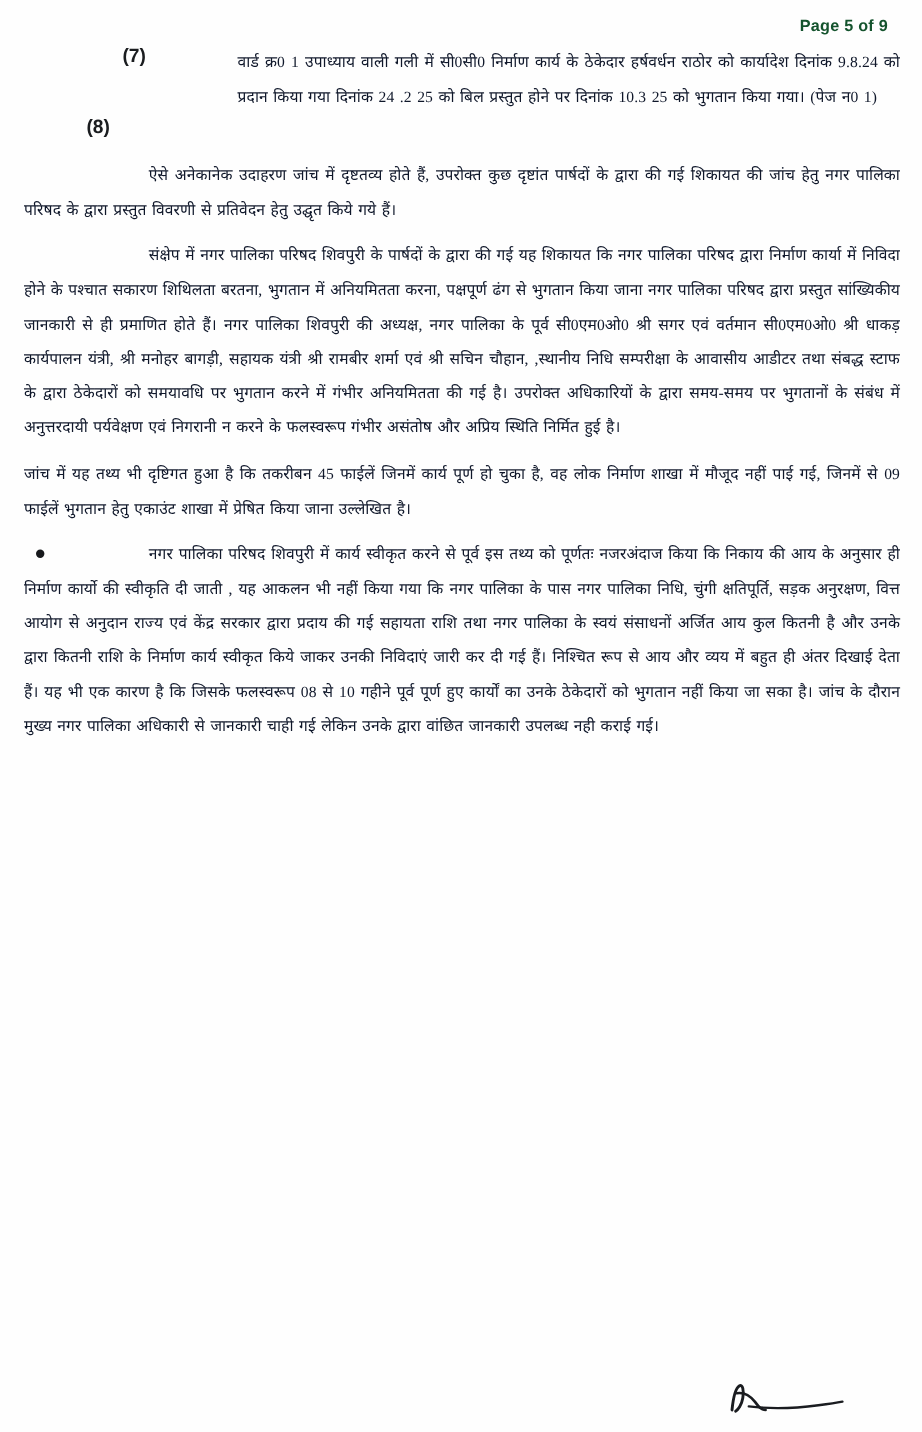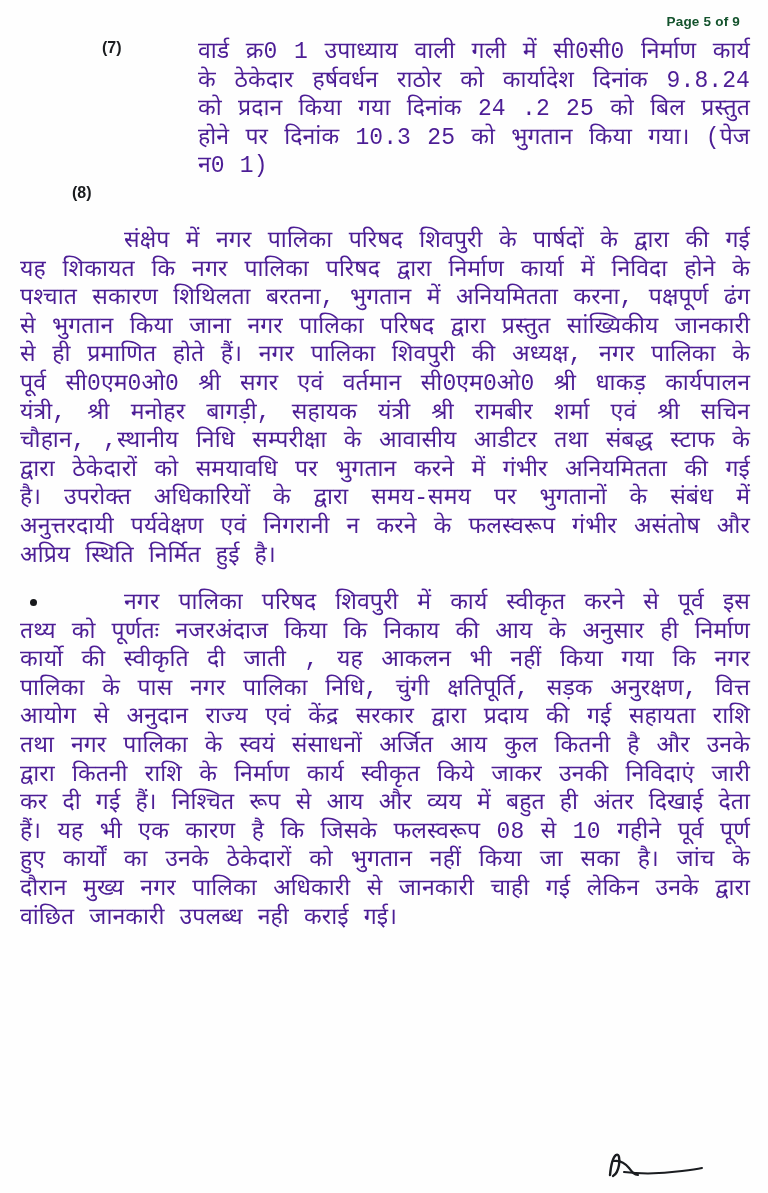--- a/index.html
+++ b/index.html
@@ -41,24 +41,24 @@
   .body-area {
     position: absolute;
     top: 38px;
     left: 0;
     right: 0;
     padding: 0 18px 0 20px;
     box-sizing: border-box;
   }
 
   .hw {
-    font-family: Liberation Mono, monospace;
-    font-size: 23px;
+    font-family: Liberation Serif, serif;
+    font-size: 13px;
     line-height: 28.6px;
-    color: #4c1d95;
+    color: #0f172a;
     text-align: justify;
     text-justify: inter-word;
     letter-spacing: .1px;
     word-spacing: 1.2px;
   }
 
   
   .clause {
     display: flex;
     align-items: flex-start;
@@ -142,27 +142,29 @@
       <span class="clause-num">(7)</span>
       <div class="clause-body hw">वार्ड क्र0 1 उपाध्याय वाली गली में सी0सी0 निर्माण कार्य के ठेकेदार हर्षवर्धन राठोर  को कार्यादेश दिनांक 9.8.24 को प्रदान किया गया दिनांक 24 .2 25 को बिल प्रस्तुत होने पर दिनांक 10.3 25 को भुगतान किया गया। (पेज न0 1)</div>
     </div>
 
     <div class="clause clause-8">
       <span class="clause-num">(8)</span>
     </div>
 
     <div class="gap-md"></div>
 
+    <p class="hw para indent-first-lg">ऐसे अनेकानेक उदाहरण जांच में दृष्टतव्य होते हैं, उपरोक्त कुछ दृष्टांत पार्षदों के द्वारा की गई शिकायत की जांच हेतु नगर पालिका परिषद के द्वारा प्रस्तुत विवरणी से प्रतिवेदन हेतु उद्घृत किये गये हैं।</p>
 
     <div class="gap-sm"></div>
 
     <p class="hw para indent-first-lg">संक्षेप में नगर पालिका परिषद शिवपुरी के पार्षदों के द्वारा की गई यह शिकायत कि नगर पालिका परिषद द्वारा निर्माण कार्या में निविदा होने के पश्चात सकारण शिथिलता बरतना, भुगतान में अनियमितता करना, पक्षपूर्ण ढंग से भुगतान किया जाना नगर पालिका परिषद द्वारा प्रस्तुत सांख्यिकीय जानकारी से ही प्रमाणित होते हैं। नगर पालिका शिवपुरी की अध्यक्ष, नगर पालिका के पूर्व सी0एम0ओ0 श्री सगर एवं वर्तमान सी0एम0ओ0 श्री धाकड़ कार्यपालन यंत्री, श्री मनोहर बागड़ी, सहायक यंत्री श्री रामबीर शर्मा एवं श्री सचिन चौहान, ,स्थानीय निधि सम्परीक्षा के आवासीय आडीटर  तथा संबद्ध स्टाफ के द्वारा ठेकेदारों को समयावधि पर भुगतान करने में गंभीर अनियमितता  की गई है। उपरोक्त अधिकारियों के द्वारा समय-समय पर भुगतानों के संबंध में अनुत्तरदायी पर्यवेक्षण एवं निगरानी न करने के फलस्वरूप गंभीर असंतोष और अप्रिय स्थिति निर्मित हुई है।</p>
 
     <div class="gap-sm"></div>
 
+    <p class="hw para flush">जांच में यह तथ्य भी दृष्टिगत हुआ है कि तकरीबन 45 फाईलें जिनमें कार्य पूर्ण हो चुका है, वह लोक निर्माण शाखा में मौजूद नहीं पाई गई, जिनमें से 09 फाईलें भुगतान हेतु एकाउंट शाखा में प्रेषित किया जाना उल्लेखित है।</p>
 
     <div class="gap-sm"></div>
 
     <div class="bullet-para">
       <span class="bullet-dot"></span>
       <p class="hw para bullet-text">नगर पालिका परिषद शिवपुरी में कार्य स्वीकृत करने से पूर्व इस तथ्य को पूर्णतः नजरअंदाज किया कि निकाय की आय के अनुसार ही निर्माण कार्यो की स्वीकृति दी जाती , यह आकलन भी  नहीं किया गया कि नगर पालिका के पास नगर पालिका निधि, चुंगी क्षतिपूर्ति, सड़क अनुरक्षण, वित्त आयोग से अनुदान राज्य एवं केंद्र सरकार द्वारा प्रदाय की गई सहायता राशि तथा नगर पालिका के स्वयं संसाधनों अर्जित आय कुल कितनी है और उनके द्वारा कितनी राशि के निर्माण कार्य स्वीकृत किये जाकर उनकी निविदाएं जारी कर दी गई हैं। निश्चित रूप से आय और व्यय में बहुत ही अंतर दिखाई देता हैं। यह भी एक कारण है कि जिसके फलस्वरूप 08 से 10 गहीने पूर्व पूर्ण हुए कार्यों का उनके ठेकेदारों को भुगतान नहीं किया जा सका है। जांच के दौरान मुख्य नगर पालिका अधिकारी से जानकारी चाही गई लेकिन उनके द्वारा वांछित जानकारी उपलब्ध नही कराई गई।</p>
     </div>
 
   </div>
 

